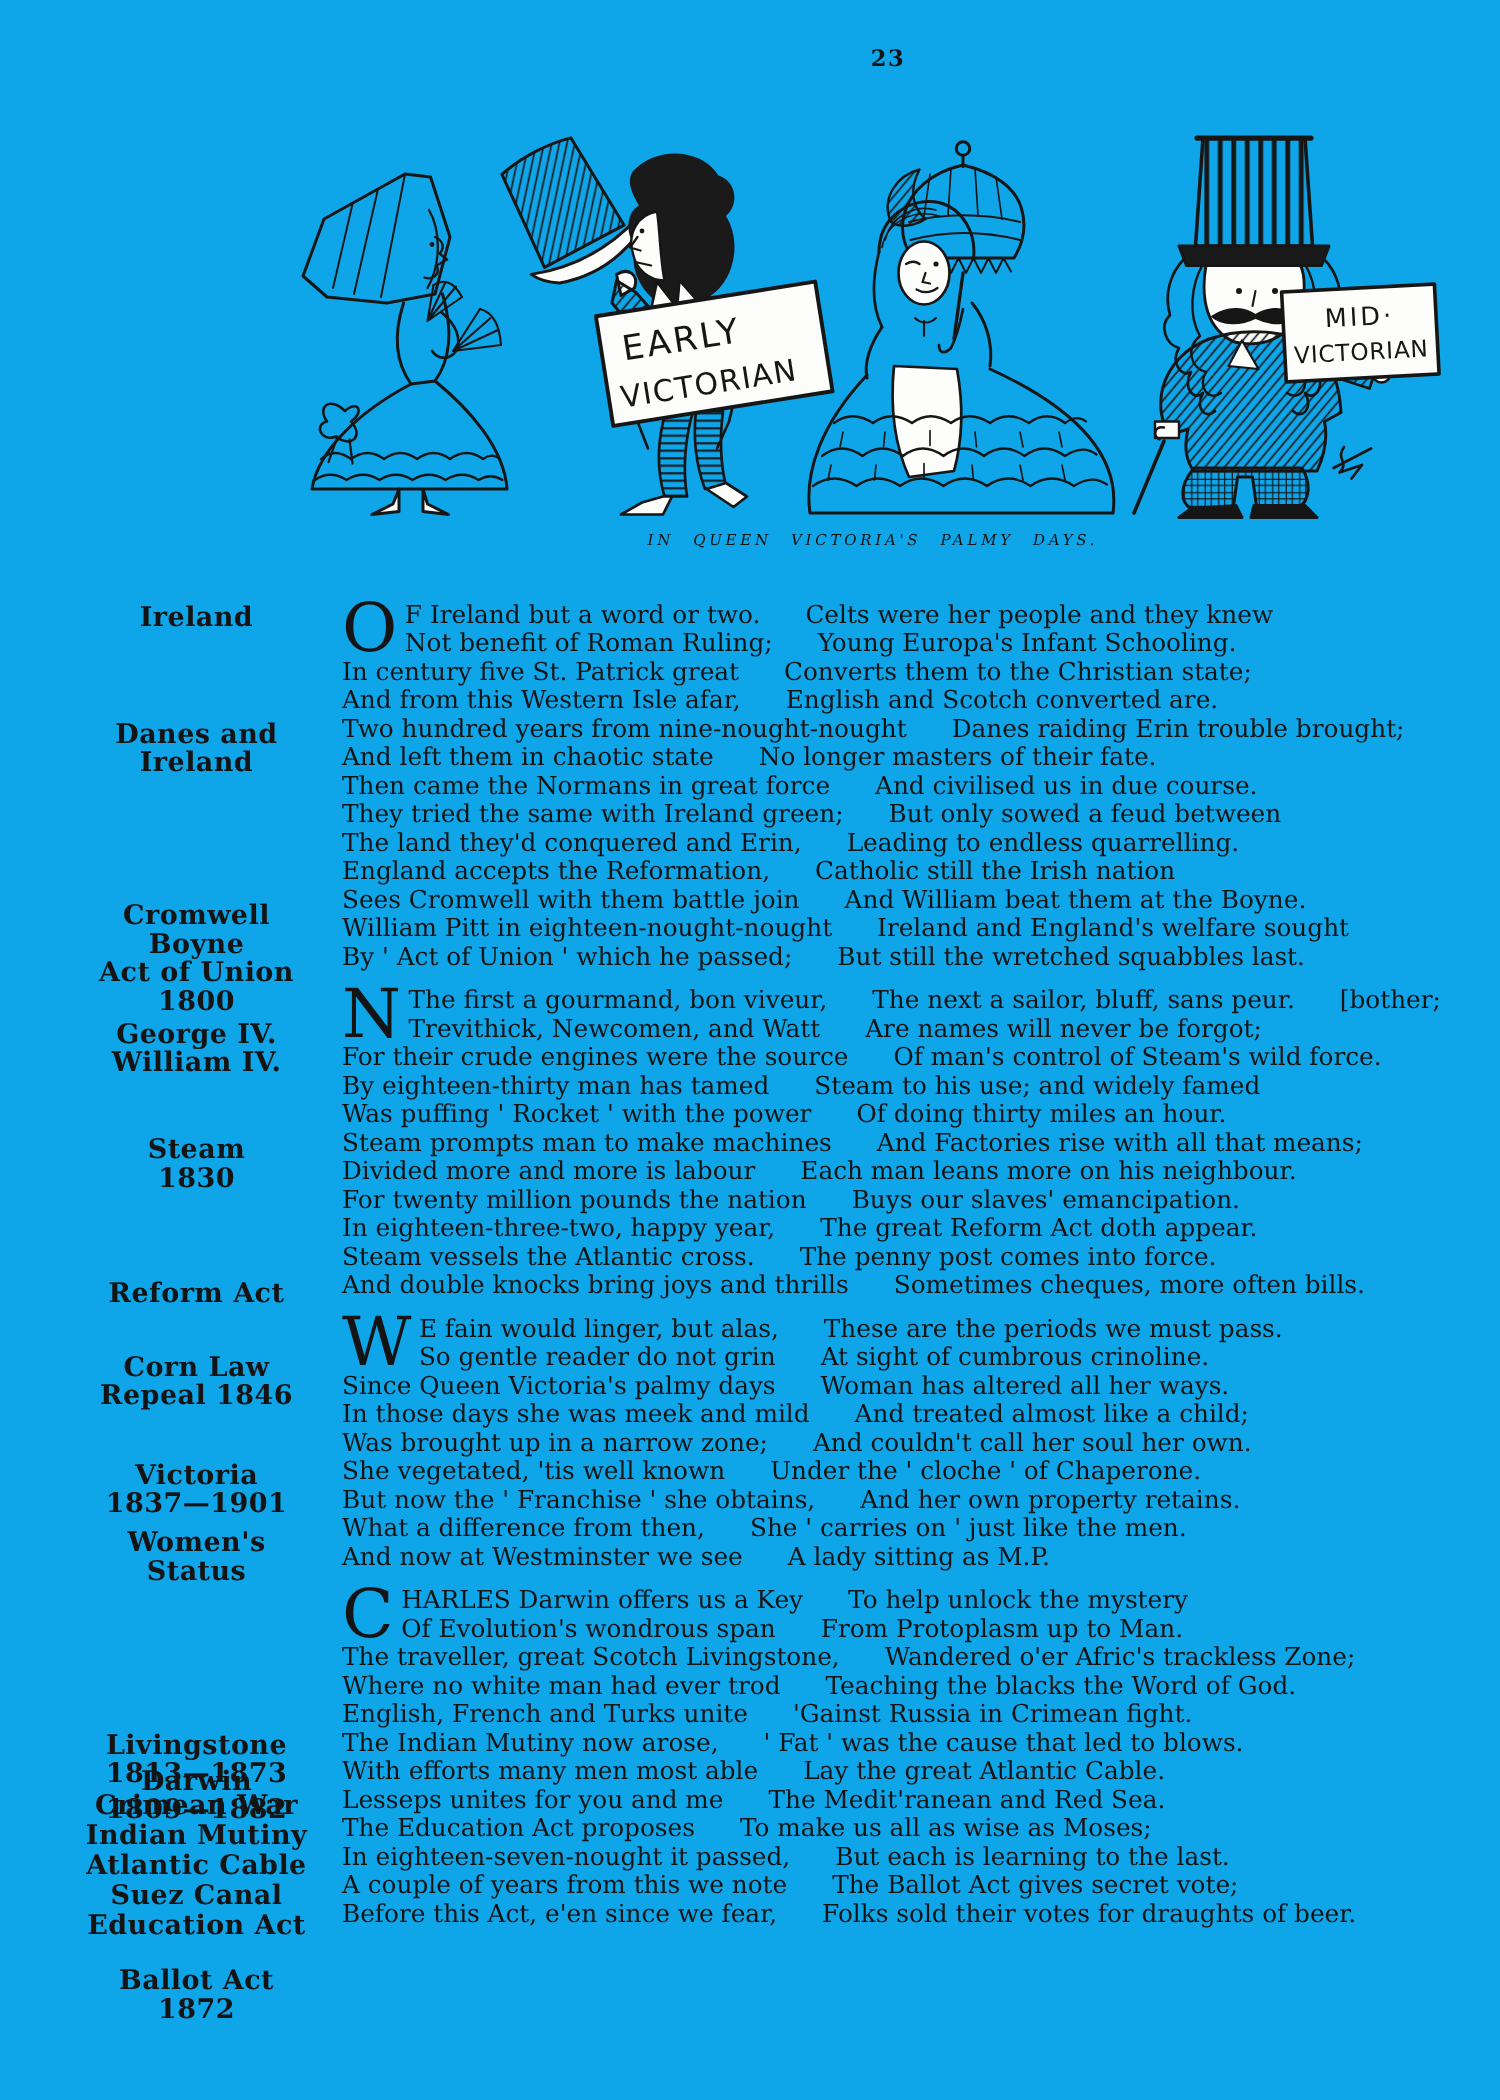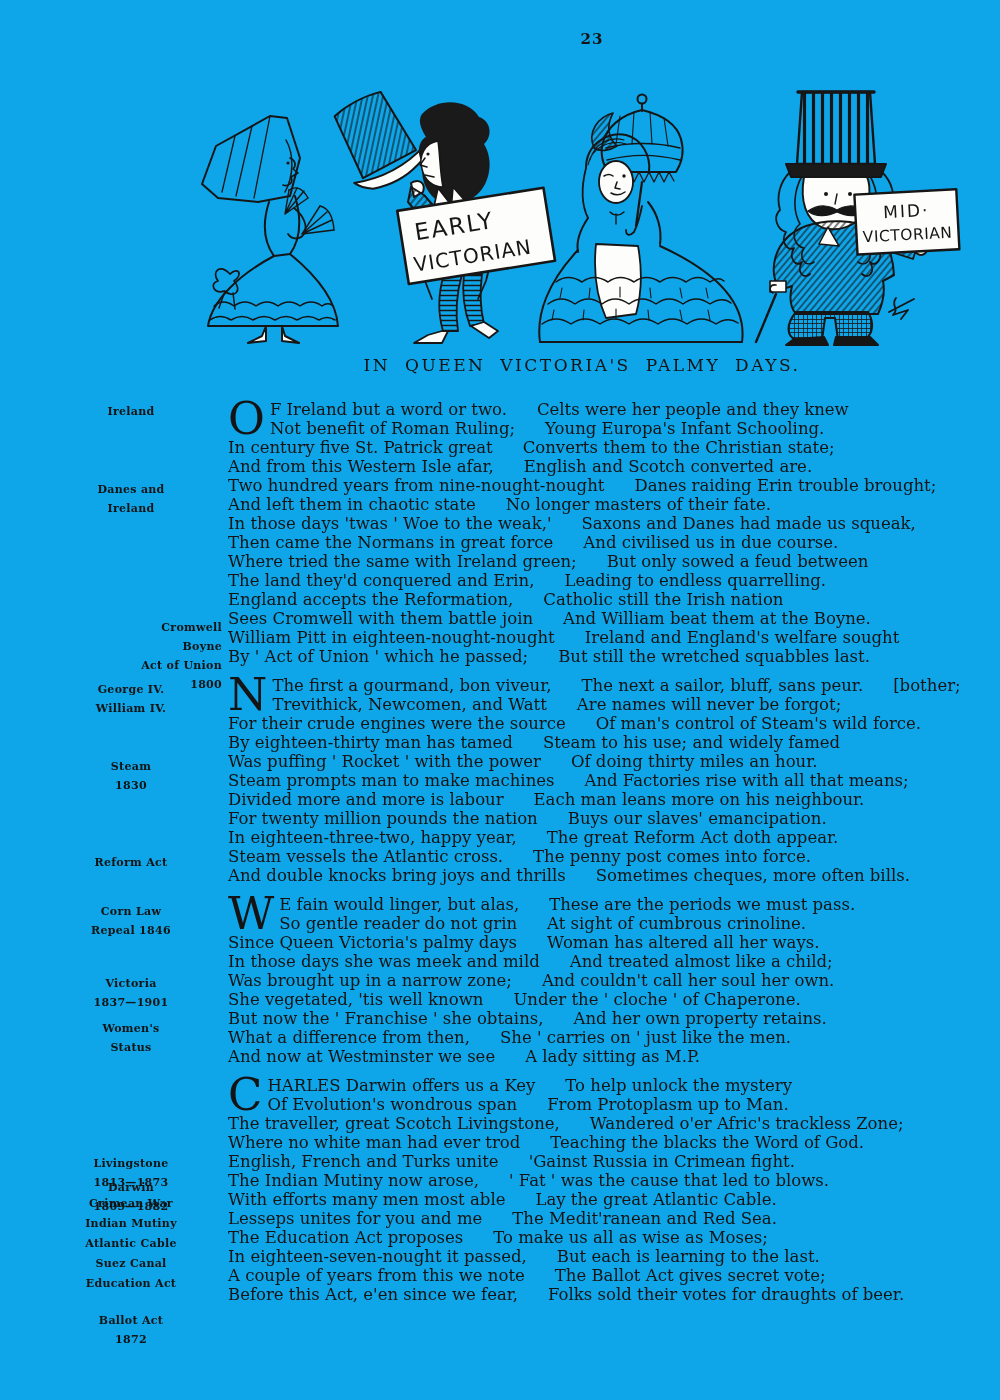--- a/index.html
+++ b/index.html
@@ -2,24 +2,24 @@
 <html><head>
 <meta charset="utf-8">
 <style>
   html,body{margin:0;padding:0;background:#e8e8e4;}
   .page{position:relative;width:1000px;height:1400px;margin:0 auto;background:#0ea5e9;
         font-family:"DejaVu Serif", serif;color:#141414;overflow:hidden;}
   .page-number{position:absolute;top:30px;left:227px;width:730px;text-align:center;
         font-weight:bold;font-size:15px;letter-spacing:1px;}
   .illustration{position:absolute;left:190px;top:84px;width:780px;height:264px;}
   .caption{position:absolute;top:355px;left:187px;width:790px;text-align:center;
-        font-size:17px;letter-spacing:2.5px;word-spacing:7px;}
+        font-style:italic;font-size:10px;letter-spacing:2.5px;word-spacing:7px;}
   .margin-col{position:absolute;left:0;top:0;width:0;height:0;}
   .mnote{position:absolute;left:40px;width:182px;text-align:center;font-weight:bold;
-        font-size:11px;line-height:19px;letter-spacing:.3px;}
+        font-size:18px;line-height:19px;letter-spacing:.3px;}
   .verse{position:absolute;left:228px;top:400px;width:745px;font-size:16.5px;line-height:19px;}
   .stanza{overflow:visible;}
   .stanza + .stanza{margin-top:10px;}
   .dropcap{float:left;font-size:45px;line-height:38px;height:38px;margin:0 5px 0 0;}
   .vline{white-space:nowrap;height:19px;}
   .gap{display:inline-block;width:30px;}
   svg text.signtxt{font-family:"DejaVu Sans", sans-serif;fill:#161616;}
 </style>
 </head>
 <body>
@@ -153,21 +153,21 @@
   <div class="caption">IN QUEEN VICTORIA'S PALMY DAYS.</div>
 
   <div class="margin-col">
       <div class="mnote" style="top: 402px;">
         <div>Ireland</div>
       </div>
       <div class="mnote" style="top: 480px;">
         <div>Danes and</div>
         <div>Ireland</div>
       </div>
-      <div class="mnote" style="top: 618px; text-align: right;">
+      <div class="mnote" style="top: 601px;">
         <div>Cromwell</div>
         <div>Boyne</div>
         <div>Act of Union</div>
         <div>1800</div>
       </div>
       <div class="mnote" style="top: 680px; text-align: center;">
         <div>George IV.</div>
         <div>William IV.</div>
       </div>
       <div class="mnote" style="top: 757px;">
@@ -220,23 +220,22 @@
 
   <div class="verse">
       <div class="stanza">
         <span class="dropcap">O</span>
         <div class="vline"><span>F Ireland but a word or two.</span><span class="gap"></span><span>Celts were her people and they knew</span></div>
         <div class="vline"><span>Not benefit of Roman Ruling;</span><span class="gap"></span><span>Young Europa's Infant Schooling.</span></div>
         <div class="vline"><span>In century five St. Patrick great</span><span class="gap"></span><span>Converts them to the Christian state;</span></div>
         <div class="vline"><span>And from this Western Isle afar,</span><span class="gap"></span><span>English and Scotch converted are.</span></div>
         <div class="vline"><span>Two hundred years from nine-nought-nought</span><span class="gap"></span><span>Danes raiding Erin trouble brought;</span></div>
         <div class="vline"><span>And left them in chaotic state</span><span class="gap"></span><span>No longer masters of their fate.</span></div>
-        <div class="vline"><span>In those days 'twas ' Woe to the weak,'</span><span class="gap"></span><span>Saxons and Danes had made us squeak,</span></div>
         <div class="vline"><span>Then came the Normans in great force</span><span class="gap"></span><span>And civilised us in due course.</span></div>
-        <div class="vline"><span>Where tried the same with Ireland green;</span><span class="gap"></span><span>But only sowed a feud between</span></div>
+        <div class="vline"><span>They tried the same with Ireland green;</span><span class="gap"></span><span>But only sowed a feud between</span></div>
         <div class="vline"><span>The land they'd conquered and Erin,</span><span class="gap"></span><span>Leading to endless quarrelling.</span></div>
         <div class="vline"><span>England accepts the Reformation,</span><span class="gap"></span><span>Catholic still the Irish nation</span></div>
         <div class="vline"><span>Sees Cromwell with them battle join</span><span class="gap"></span><span>And William beat them at the Boyne.</span></div>
         <div class="vline"><span>William Pitt in eighteen-nought-nought</span><span class="gap"></span><span>Ireland and England's welfare sought</span></div>
         <div class="vline"><span>By ' Act of Union ' which he passed;</span><span class="gap"></span><span>But still the wretched squabbles last.</span></div>
       </div>
       <div class="stanza">
         <span class="dropcap">N</span>
         <div class="vline"><span>The first a gourmand, bon viveur,</span><span class="gap"></span><span>The next a sailor, bluff, sans peur.</span><span class="gap"></span><span>[bother;</span></div>
         <div class="vline"><span>Trevithick, Newcomen, and Watt</span><span class="gap"></span><span>Are names will never be forgot;</span></div>

